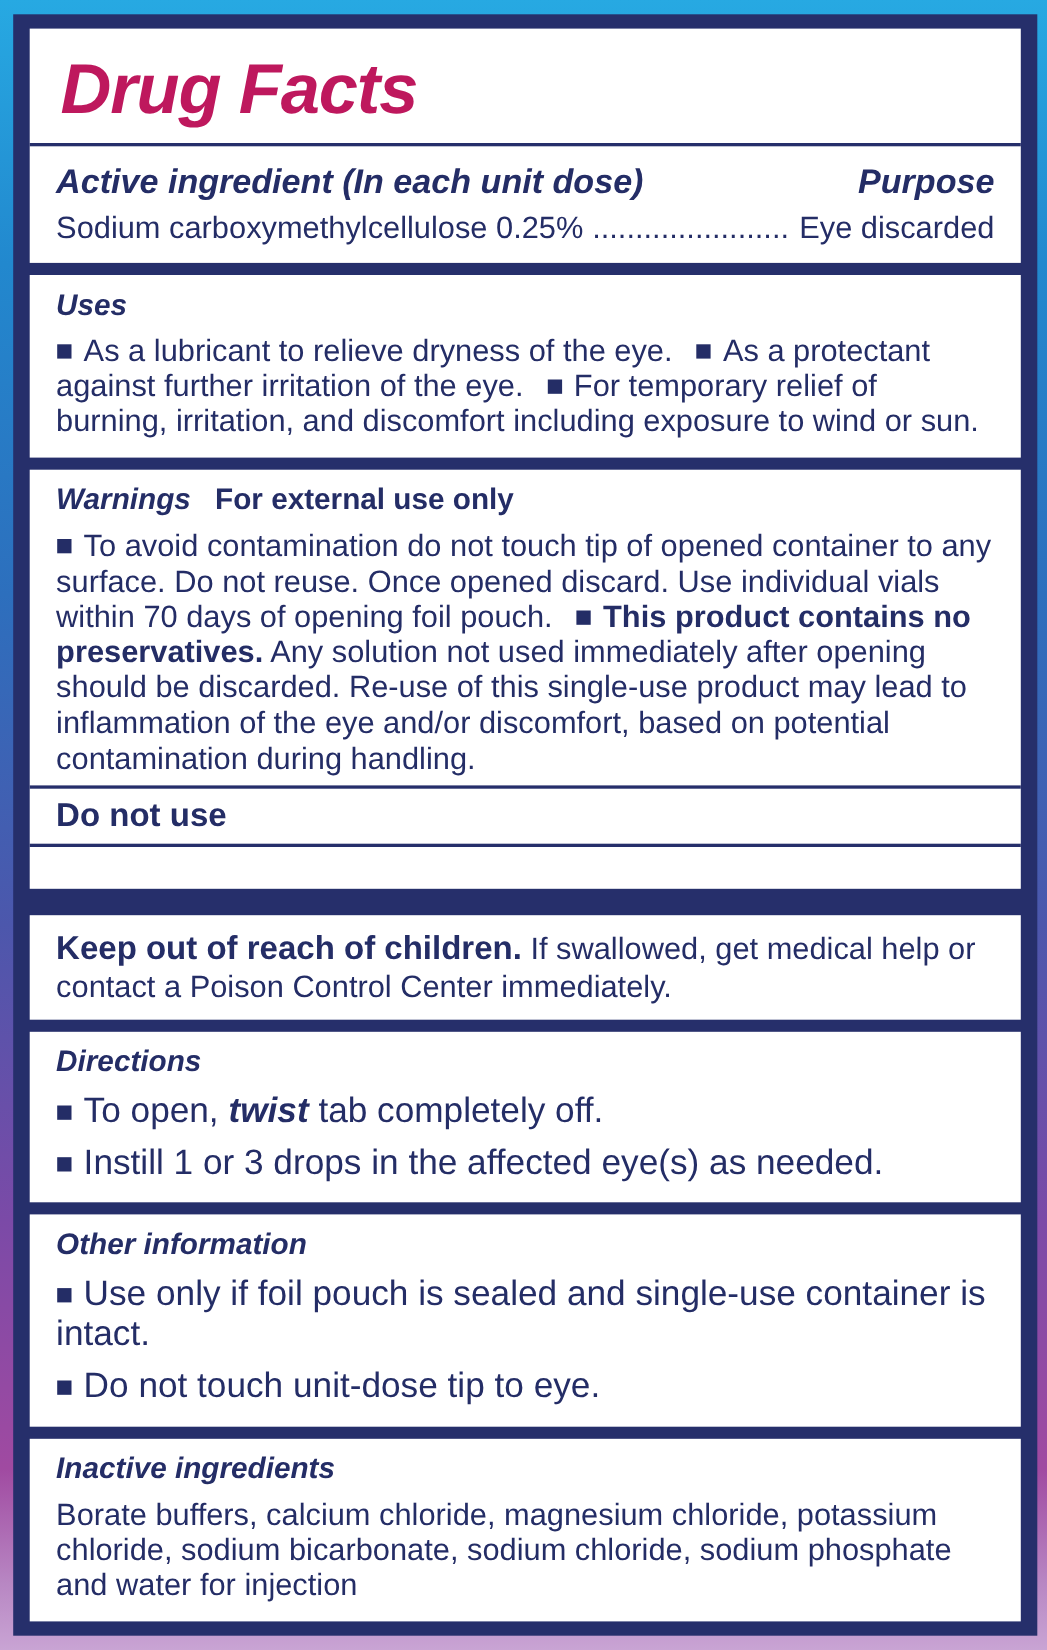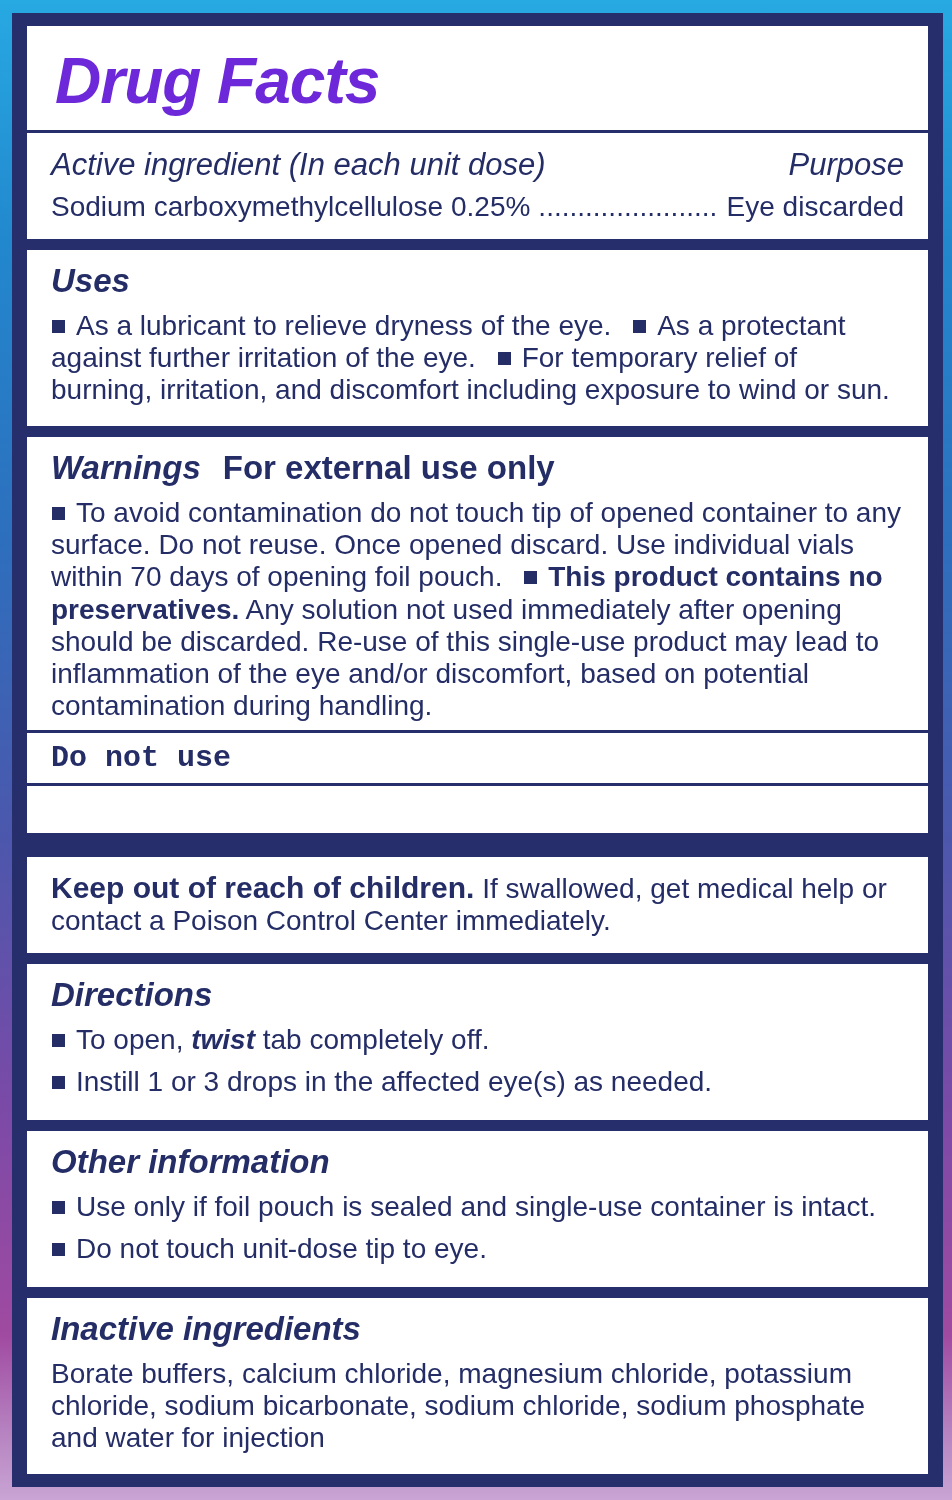--- a/index.html
+++ b/index.html
@@ -19,38 +19,38 @@
     background:#262f6b;
     padding:13px 15px;
     display:flex; flex-direction:column; gap:11px;
     overflow:hidden;
   }
   .box { background:#ffffff; color:#242d66; padding:8px 24px 10px; }
   .g05 { flex-grow:.5; } .g03 { flex-grow:.3;margin-top:13px; } .g15 { flex-grow:1.5; }
 
   .title {
     font-size:64px; font-weight:bold; font-style:italic;
-    letter-spacing:-1px; padding:10px 0 12px 4px; color:#6d28d9;
+    letter-spacing:-1px; padding:10px 0 12px 4px; color:#be185d;
   }
   .hairline { height:3px; background:#262f6b; margin:0 -24px; }
   .hairline.spaced { margin:8px -24px; }
 
   .ai-head {
     display:flex; justify-content:space-between; align-items:flex-start;
-    font-size:31px; font-weight:normal; font-style:italic; padding-top:14px;
+    font-size:31px; font-weight:bold; font-style:italic; padding-top:14px;
   }
   .ai-row { display:flex; align-items:center; font-size:28px; padding:8px 0 6px; }
   .ai-row .dots { flex:1; overflow:hidden; white-space:nowrap; margin:0 8px; }
 
-  h2.sec { font-size:33px; font-weight:bold; font-style:italic; margin:4px 0 10px; }
-  h3.sub { font-size:30px; font-weight:bold; margin:4px 0 6px;font-family:Liberation Mono, monospace; }
+  h2.sec { font-size:27px; font-weight:bold; font-style:italic; margin:4px 0 10px; }
+  h3.sub { font-size:30px; font-weight:bold; margin:4px 0 6px; }
   .wsub  { font-style:normal; margin-left:22px; }
 
   p.body { font-size:28px; line-height:1.15; }
-  p.line { font-size:28px; line-height:1.15; margin-bottom:10px; }
+  p.line { font-size:32px; line-height:1.15; margin-bottom:10px; }
   p.line:last-child { margin-bottom:2px; }
 
   .blt {
     display:inline-block; width:13px; height:13px; background:#242d66;
     margin:0 11px 0 1px; vertical-align:baseline; position:relative; top:-2px;
   }
   .blt.mid { margin-left:14px; }
 
   .bold { font-weight:bold; }
   .lead-bold { font-weight:bold; font-size:30px; }

